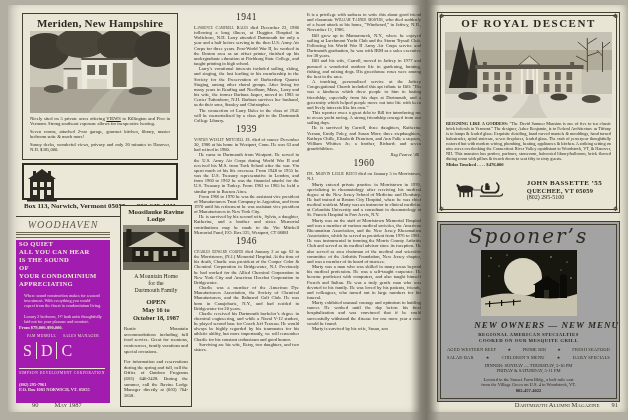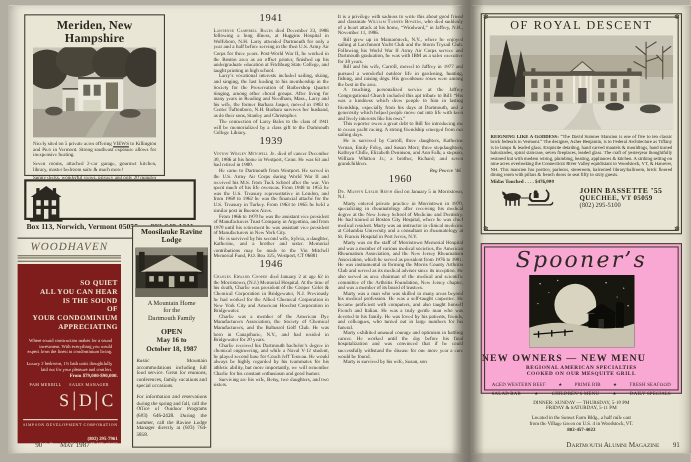--- a/index.html
+++ b/index.html
@@ -33,21 +33,21 @@
   .trudy-names{position:absolute;left:40px;right:4px;top:3px;text-align:center;}
   .trudy-l1{font-size:10px;letter-spacing:3px;}
   .trudy-l2{font-size:9px;letter-spacing:3px;margin-top:2px;}
   .trudy-addr{position:absolute;left:2px;right:2px;bottom:3px;display:flex;justify-content:space-between;font-size:7px;font-weight:bold;}
   .trudy-rule{position:absolute;left:-6px;right:-6px;bottom:-4px;border-bottom:1px solid #443f33;}
 
   
   .wh{position:absolute;box-sizing:border-box;}
   .wh-brand{font-size:10px;letter-spacing:1px;color:#625c48;text-align:center;font-style:italic;}
   .wh-rule{border-top:1px solid #6d6752;margin-top:1.5px;}
-  .wh-green{position:absolute;left:0;right:0;top:21px;bottom:0;background:#7f1d1d;color:#ece7d2;text-align:right;padding:14px 3px;box-sizing:border-box;}
+  .wh-green{position:absolute;left:0;right:0;top:21px;bottom:0;background:#a21caf;color:#ece7d2;text-align:left;padding:0 3px;box-sizing:border-box;}
   .wh-head span{display:block;font-size:6.6px;line-height:8px;font-weight:bold;letter-spacing:.3px;}
   .wh-small{font-size:4.2px;line-height:5.2px;margin-top:5px;padding:0 5px;}
   .wh-price{font-size:4.5px;font-weight:bold;margin-top:1px;}
   .wh-sales{display:flex;justify-content:center;gap:7px;font-size:3.7px;letter-spacing:.4px;margin-top:4px;}
   .wh-logo{margin-top:4px;font-size:16px;font-weight:400;}
   .wh-logo span{padding:0 4px;}
   .wh-logo span + span{border-left:1px solid #ece7d2;}
   .wh-co{font-size:3.5px;letter-spacing:.6px;margin-top:3px;border-top:1px solid #ece7d2;display:inline-block;padding-top:2px;}
   .wh-phone{font-size:4.4px;font-weight:bold;margin-top:4px;}
   .wh-addr{font-size:4.4px;font-weight:bold;}
@@ -71,50 +71,50 @@
   .sig{text-align:right;font-size:4.6px;font-style:italic;margin:1px 2px 0 0;}
 
   
   .footer{position:absolute;bottom:4px;font-size:6.5px;font-variant:small-caps;color:#3b372c;display:flex;align-items:baseline;}
   .footer-left{left:24px;gap:16px;}
   .footer-right{right:10px;gap:12px;}
 
   
   .royal-inner{position:absolute;left:2px;top:2px;right:2px;bottom:2px;border:1px solid #443f33;}
   .corner{position:absolute;font-size:6px;color:#4a4536;line-height:6px;}
-  .royal-title{text-align:center;font-weight:normal;font-size:11px;letter-spacing:1.5px;margin-top:4px;}
+  .royal-title{text-align:center;font-weight:bold;font-size:11px;letter-spacing:1.5px;margin-top:4px;}
   .royal-photo{margin:3px 7px;height:86px;}
   .royal-photo svg{width:100%;height:100%;display:block;}
   .royal-body{margin:2px 8px 0;font-size:4.3px;line-height:5px;text-align:justify;}
   .royal-price{margin:1px 8px 0;font-size:4.6px;font-weight:bold;}
-  .royal-contact{display:flex;align-items:center;justify-content:center;gap:24px;margin-top:2px;}
+  .royal-contact{display:flex;align-items:center;justify-content:center;gap:24px;margin-top:12px;}
   .sleigh{width:48px;height:20px;}
   .sleigh svg{width:100%;height:100%;display:block;}
   .royal-cname{font-size:7px;font-weight:bold;letter-spacing:.4px;}
   .royal-ctown{font-size:6.4px;font-weight:bold;letter-spacing:.3px;}
   .royal-cphone{font-size:6px;}
 
   
   .spoon-brand{text-align:center;font-family:"DejaVu Serif", serif;font-style:italic;font-size:20px;letter-spacing:2px;color:#2c2a22;margin-top:2px;}
   .spoon-pic{width:96px;height:66px;margin:2px auto 0;}
   .spoon-pic svg{width:100%;height:100%;display:block;}
-  .spoon-head{text-align:left;font-size:9px;letter-spacing:1px;margin-top:4px;font-weight:bold;}
+  .spoon-head{text-align:right;font-size:9px;letter-spacing:1px;margin-top:4px;font-weight:bold;font-style:italic;}
   .spoon-sub{text-align:center;font-size:4.8px;font-weight:bold;letter-spacing:.5px;line-height:5.8px;margin-top:2px;}
   .spoon-items{display:flex;justify-content:space-between;padding:0 9px;font-size:4.4px;letter-spacing:.2px;margin-top:3px;}
   .spoon-star{font-size:4px;}
   .spoon-hours{text-align:center;font-size:4.6px;margin-top:3px;line-height:5.6px;}
   .spoon-loc{text-align:center;font-size:4.5px;line-height:5.4px;margin-top:3px;}
   .spoon-phone{font-weight:bold;}
 </style>
 </head>
 <body>
 
 <div class="page page-left">
 
-  <div class="adbox" style="left:14px;top:8px;width:128px;height:147px;">
+  <div class="adbox" style="left:14px;top:8px;width:156px;height:147px;">
     <div class="mer-title">Meriden, New Hampshire</div>
     <div class="mer-photo">
       <svg viewBox="0 0 142 82" preserveAspectRatio="none">
         <rect width="142" height="82" fill="#cbc7b8"></rect>
         <rect y="56" width="142" height="26" fill="#a8a394"></rect>
         <ellipse cx="16" cy="20" rx="24" ry="18" fill="#413d32"></ellipse>
         <ellipse cx="52" cy="12" rx="26" ry="15" fill="#4a463a"></ellipse>
         <ellipse cx="92" cy="14" rx="24" ry="16" fill="#443f34"></ellipse>
         <ellipse cx="128" cy="18" rx="22" ry="18" fill="#3d3930"></ellipse>
         <rect x="52" y="28" width="52" height="30" fill="#eceadd"></rect>
@@ -331,21 +331,21 @@
         </svg>
       </div>
       <div>
         <div class="royal-cname">JOHN BASSETTE ’55</div>
         <div class="royal-ctown">QUECHEE, VT 05059</div>
         <div class="royal-cphone">(802) 295-5100</div>
       </div>
     </div>
   </div>
 
-  <div class="adbox" style="left:8px;top:216px;width:183px;height:137px;background:#f9a8d4;">
+  <div class="adbox" style="left:8px;top:216px;width:183px;height:181px;background:#a3a3a3;">
     <div class="royal-inner"></div>
     <div class="spoon-brand">Spooner’s</div>
     <div class="spoon-pic">
       <svg viewBox="0 0 96 66" preserveAspectRatio="none">
         <rect width="96" height="66" fill="#17170f"></rect>
         <circle cx="10" cy="8" r="0.7" fill="#cfcbb8"></circle>
           <circle cx="26" cy="5" r="0.6" fill="#cfcbb8"></circle>
         <circle cx="70" cy="7" r="0.7" fill="#cfcbb8"></circle>
           <circle cx="86" cy="12" r="0.6" fill="#cfcbb8"></circle>
         <circle cx="8" cy="26" r="0.6" fill="#cfcbb8"></circle>

